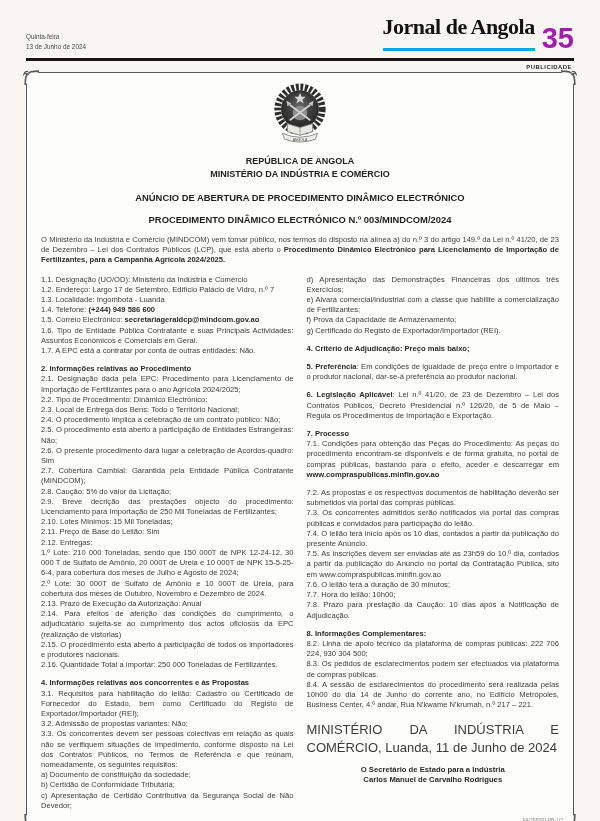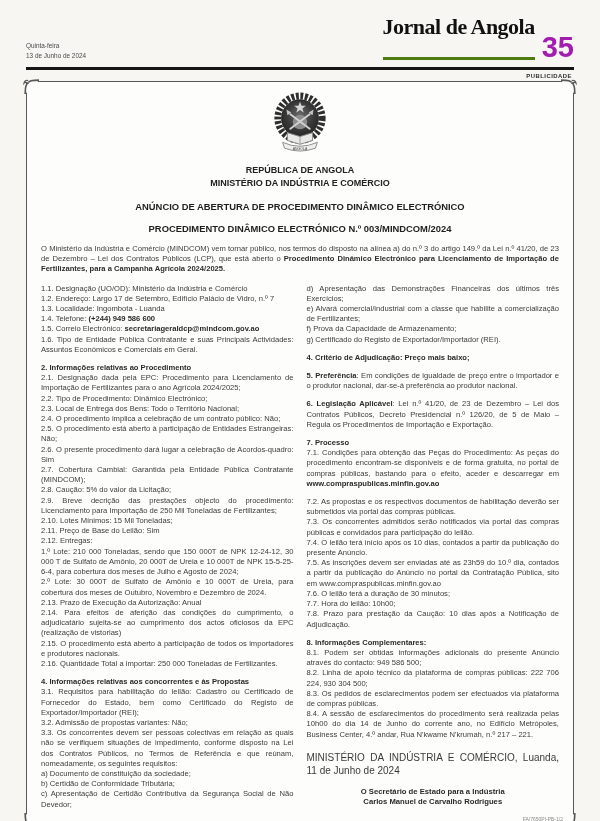--- a/index.html
+++ b/index.html
@@ -13,21 +13,21 @@
   .page{position:relative;width:600px;height:821px;}
 
   
   .masthead{display:flex;justify-content:space-between;align-items:flex-end;
     padding:16px 26px 0 26px;}
   .dateblock{font-size:6.4px;line-height:1.45;color:#4a4a4a;}
   .brandblock{display:flex;align-items:flex-end;gap:7px;}
   .brand{
     font-family:"Liberation Serif", serif;font-weight:bold;
     font-size:22px;line-height:1;color:#111;letter-spacing:-0.5px;
-    border-bottom:3px solid #4d7c0f;padding-bottom:19px;
+    border-bottom:3px solid #0ea5e9;padding-bottom:10px;
   }
   .pagenum{font-size:29px;line-height:.82;color:#a21caf;font-weight:bold;}
   .rule{height:3.4px;background:#151515;margin:7px 26px 0 26px;}
   .section-label{font-size:5.9px;letter-spacing:.5px;color:#2b2b2b;
     text-align:right;margin:3px 28px 2px 0;font-weight:bold;}
 
   
   .ad-box{
     position:relative;margin:2px 26px 0 26px;background:#fdfdfb;
     border:1.7px solid #585858;
@@ -56,21 +56,21 @@
   .intro .b{font-weight:bold;color:#2b2b2b;}
 
   .cols{display:flex;gap:13px;margin-top:9px;}
   .col{flex:1 1 0;min-width:0;}
   .blk{font-size:7.6px;line-height:1.345;text-align:justify;
     margin:0;color:#3b3b3b;}
   .blk.hd{font-weight:bold;color:#2a2a2a;}
   .blk.sp{margin-top:8px;}
   .blk .b{font-weight:bold;color:#2a2a2a;}
 
-  .dateline{font-size:10px;line-height:1.35;margin:11px 0 0 0;
+  .dateline{font-size:13px;line-height:1.35;margin:11px 0 0 0;
     color:#3b3b3b;text-align:justify;}
   .sig-title{font-size:7.7px;font-weight:bold;text-align:center;
     margin:9px 0 0 0;color:#2a2a2a;}
   .sig-name{font-size:7.7px;font-weight:bold;text-align:center;
     margin:1px 0 0 0;color:#2a2a2a;}
   .ad-code{position:absolute;right:10px;bottom:2px;font-size:5px;color:#8a8a8a;}
 </style>
 </head>
 <body>
 
@@ -151,20 +151,21 @@
     <p class="intro"><span>O Ministério da Indústria e Comércio (MINDCOM) vem tornar público, nos termos do disposto na alínea a) do n.º 3 do artigo 149.º da Lei n.º 41/20, de 23 de Dezembro – Lei dos Contratos Públicos (LCP), que está aberto o </span><span class="b">Procedimento Dinâmico Electrónico para Licenciamento de Importação de Fertilizantes, para a Campanha Agrícola 2024/2025.</span></p>
 
     <div class="cols">
       <div class="col">
           <p class="blk"><span>1.1. Designação (UO/OD): Ministério da Indústria e Comércio</span></p>
           <p class="blk"><span>1.2. Endereço: Largo 17 de Setembro, Edifício Palácio de Vidro, n.º 7</span></p>
           <p class="blk"><span>1.3. Localidade: Ingombota - Luanda</span></p>
           <p class="blk"><span>1.4. Telefone: </span><span class="b">(+244) 949 586 600</span></p>
           <p class="blk"><span>1.5. Correio Electrónico: </span><span class="b">secretariageraldcp@mindcom.gov.ao</span></p>
           <p class="blk"><span>1.6. Tipo de Entidade Pública Contratante e suas Principais Actividades: Assuntos Económicos e Comerciais em Geral.</span></p>
+          <p class="blk"><span>1.7. A EPC está a contratar por conta de outras entidades: Não.</span></p>
           <p class="blk hd sp"><span>2. Informações relativas ao Procedimento</span></p>
           <p class="blk"><span>2.1. Designação dada pela EPC: Procedimento para Licenciamento de Importação de Fertilizantes para o ano Agrícola 2024/2025;</span></p>
           <p class="blk"><span>2.2. Tipo de Procedimento: Dinâmico Electrónico;</span></p>
           <p class="blk"><span>2.3. Local de Entrega dos Bens: Todo o Território Nacional;</span></p>
           <p class="blk"><span>2.4. O procedimento implica a celebração de um contrato público: Não;</span></p>
           <p class="blk"><span>2.5. O procedimento está aberto à participação de Entidades Estrangeiras: Não;</span></p>
           <p class="blk"><span>2.6. O presente procedimento dará lugar a celebração de Acordos-quadro: Sim</span></p>
           <p class="blk"><span>2.7. Cobertura Cambial: Garantida pela Entidade Pública Contratante (MINDCOM);</span></p>
           <p class="blk"><span>2.8. Caução: 5% do valor da Licitação;</span></p>
           <p class="blk"><span>2.9. Breve decrição das prestações objecto do procedimento: Licenciamento para Importação de 250 Mil Toneladas de Fertilizantes;</span></p>
@@ -197,21 +198,20 @@
             <p class="blk hd sp"><span>7. Processo</span></p>
             <p class="blk"><span>7.1. Condições para obtenção das Peças do Procedimento: As peças do procedimento encontram-se disponíveis e de forma gratuita, no portal de compras públicas, bastando para o efeito, aceder e descarregar em </span><span class="b">www.compraspublicas.minfin.gov.ao</span></p>
             <p class="blk sp"><span>7.2. As propostas e os respectivos documentos de habilitação deverão ser submetidos via portal das compras públicas.</span></p>
             <p class="blk"><span>7.3. Os concorrentes admitidos serão notificados via portal das compras públicas e convidados para participação do leilão.</span></p>
             <p class="blk"><span>7.4. O leilão terá início após os 10 dias, contados a partir da publicação do presente Anúncio.</span></p>
             <p class="blk"><span>7.5. As inscrições devem ser enviadas até as 23h59 do 10.º dia, contados a partir da publicação do Anúncio no portal da Contratação Pública, sito em www.compraspublicas.minfin.gov.ao</span></p>
             <p class="blk"><span>7.6. O leilão terá a duração de 30 minutos;</span></p>
             <p class="blk"><span>7.7. Hora do leilão: 10h00;</span></p>
             <p class="blk"><span>7.8. Prazo para prestação da Caução: 10 dias após a Notificação de Adjudicação.</span></p>
             <p class="blk hd sp"><span>8. Informações Complementares:</span></p>
-            <p class="blk"><span>8.1. Podem ser obtidas informações adicionais do presente Anúncio através do contacto: 949 586 500;</span></p>
             <p class="blk"><span>8.2. Linha de apoio técnico da plataforma de compras públicas: 222 706 224, 930 304 500;</span></p>
             <p class="blk"><span>8.3. Os pedidos de esclarecimentos podem ser efectuados via plataforma de compras públicas.</span></p>
             <p class="blk"><span>8.4. A sessão de esclarecimentos do procedimento será realizada pelas 10h00 do dia 14 de Junho do corrente ano, no Edifício Metrópoles, Business Center, 4.º andar, Rua N'kwame N'krumah, n.º 217 – 221.</span></p>
           </div>
         <p class="dateline">MINISTÉRIO DA INDÚSTRIA E COMÉRCIO, Luanda, 11 de Junho de 2024</p>
         <p class="sig-title">O Secretário de Estado para a Indústria</p>
         <p class="sig-name">Carlos Manuel de Carvalho Rodrigues</p>
       </div>
     </div>
 

